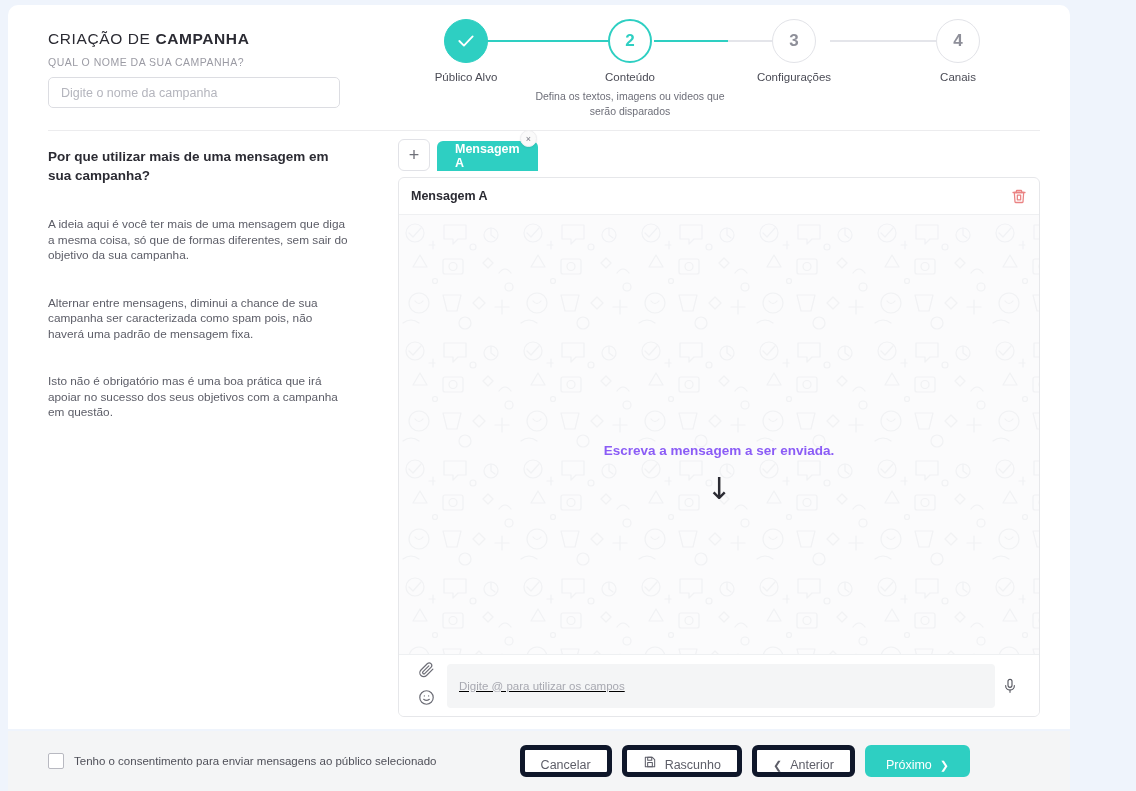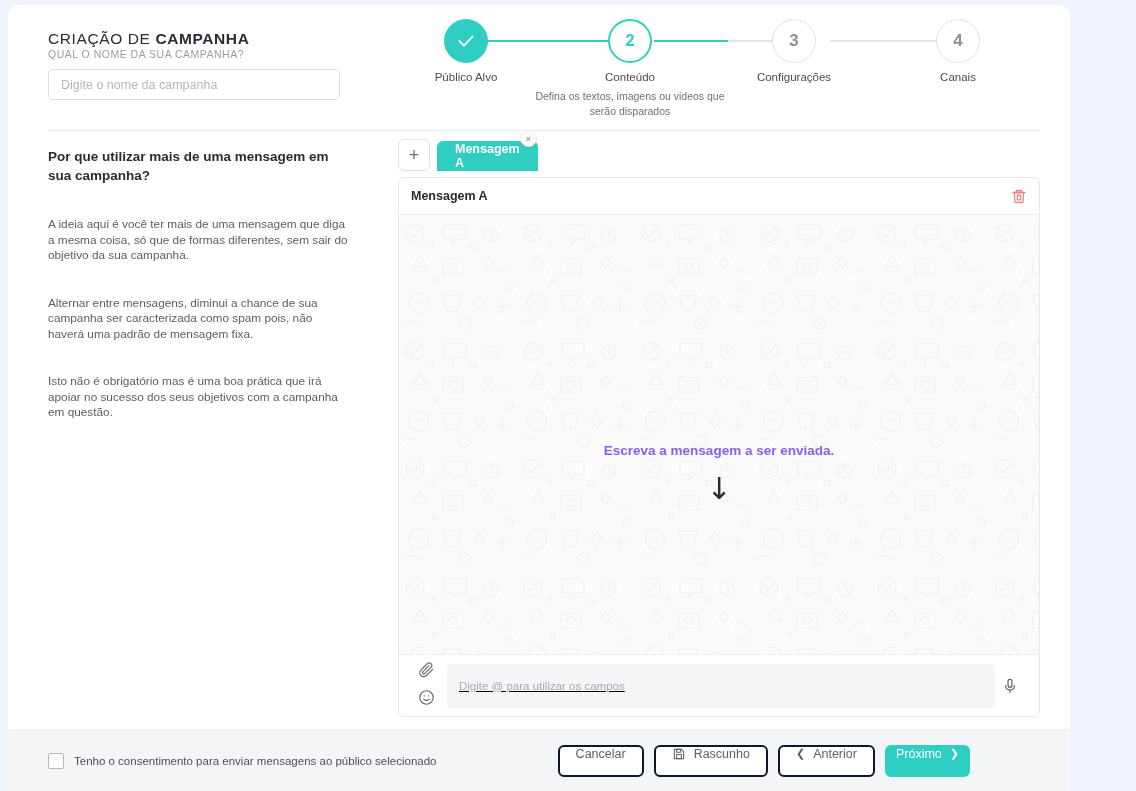--- a/index.html
+++ b/index.html
@@ -30,21 +30,21 @@
     position: absolute;
     left: 0; top: 0; width: 1062px; height: 120px;
   }
   .campaign-block { position: absolute; left: 40px; top: 25px; width: 300px; }
   .campaign-title {
     font-size: 15.5px; letter-spacing: .6px; color: #2b2b33;
     font-weight: 400; white-space: nowrap;
   }
   .campaign-title b { font-weight: 700; }
   .campaign-sub {
-    margin-top: 0; font-size: 10.5px; letter-spacing: .5px;
+    margin-top: 8px; font-size: 10.5px; letter-spacing: .5px;
     color: #9b9ba4; white-space: nowrap;
   }
   .campaign-input {
     margin-top: 9px;
     width: 292px; height: 31px;
     border: 1px solid #dcdde2; border-radius: 5px;
     background: #fff;
     padding: 0 12px;
     font-family: "Liberation Sans", sans-serif;
     font-size: 12.5px; color: #3a3a42;
@@ -197,30 +197,30 @@
   .checkbox {
     width: 16px; height: 16px; border: 1px solid #b8b9c1;
     border-radius: 2px; background: #fff; cursor: pointer;
   }
   .consent-label { margin-left: 10px; font-size: 11.5px; color: #4f5059; }
   .actions {
     position: absolute; right: 100px; display: flex; align-items: center; gap: 10px;
   }
   .btn {
     height: 32px; border-radius: 6px;
-    display: flex; align-items: flex-start; gap: 8px;
+    display: flex; align-items: flex-end; gap: 8px;
     padding: 0 16px;
     font-family: "Liberation Sans", sans-serif;
     font-size: 12.5px; cursor: pointer;
-    background: #fff; border: 2px solid #0f172a; color: #5d5e68;
+    background: #fff; border: 5px solid #0f172a; color: #5d5e68;
     white-space: nowrap;
   }
   .btn.primary {
     background: #2ecfc2; border-color: #2ecfc2; color: #fff;
-    font-weight: 400; padding: 0 9px;
+    font-weight: 400; padding: 0 16px;
   }
   .btn svg { flex: 0 0 auto; }
   .chev { font-size: 11px; }
 </style>
 </head>
 <body>
 
 <div id="app">
 
   <div class="card">

